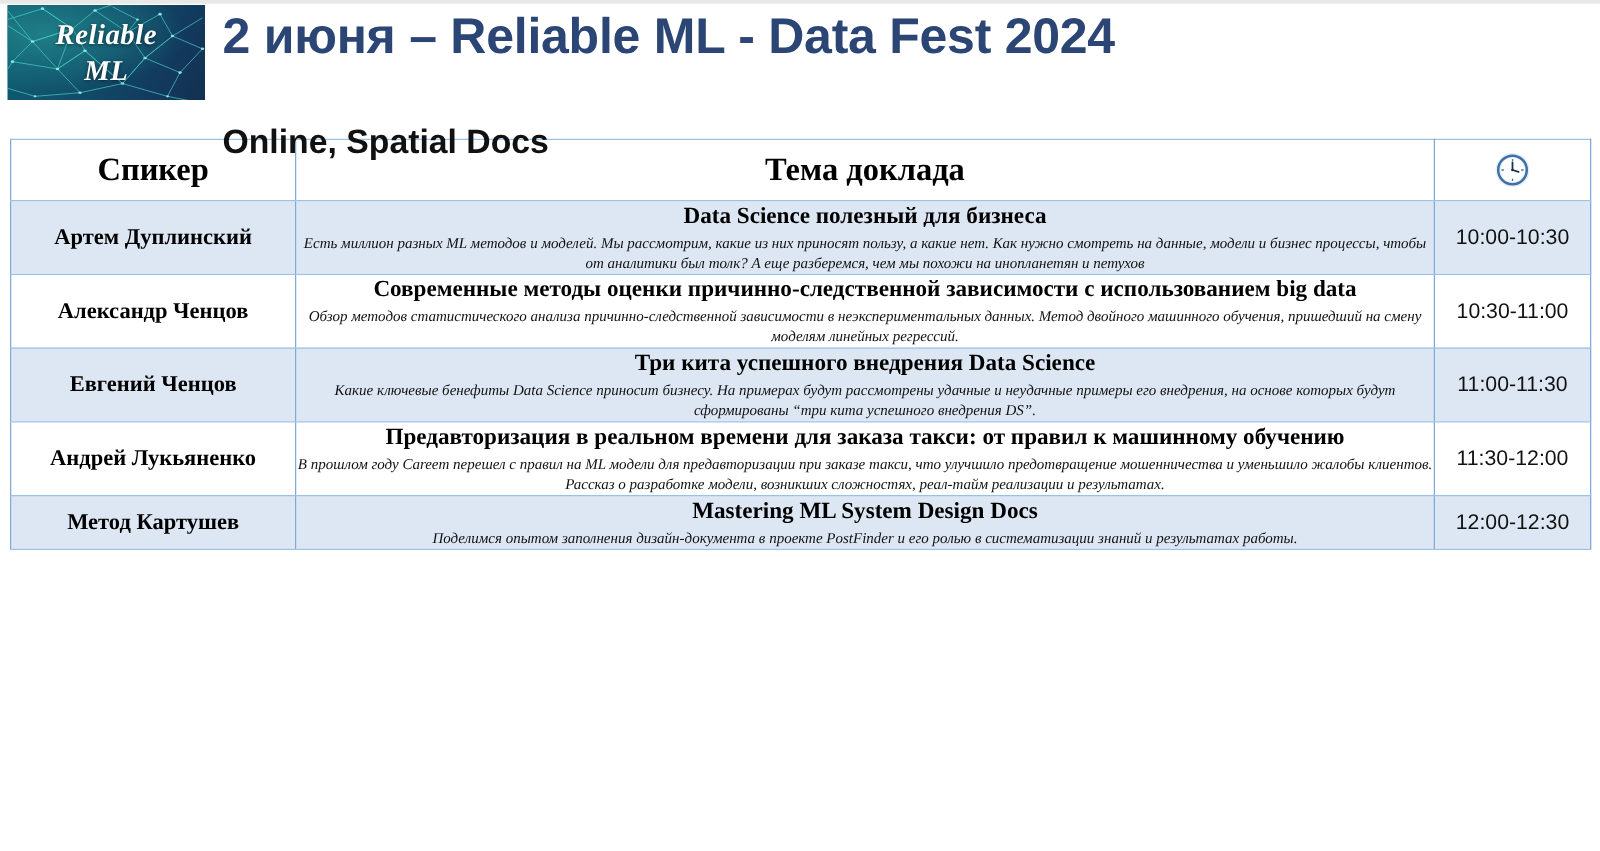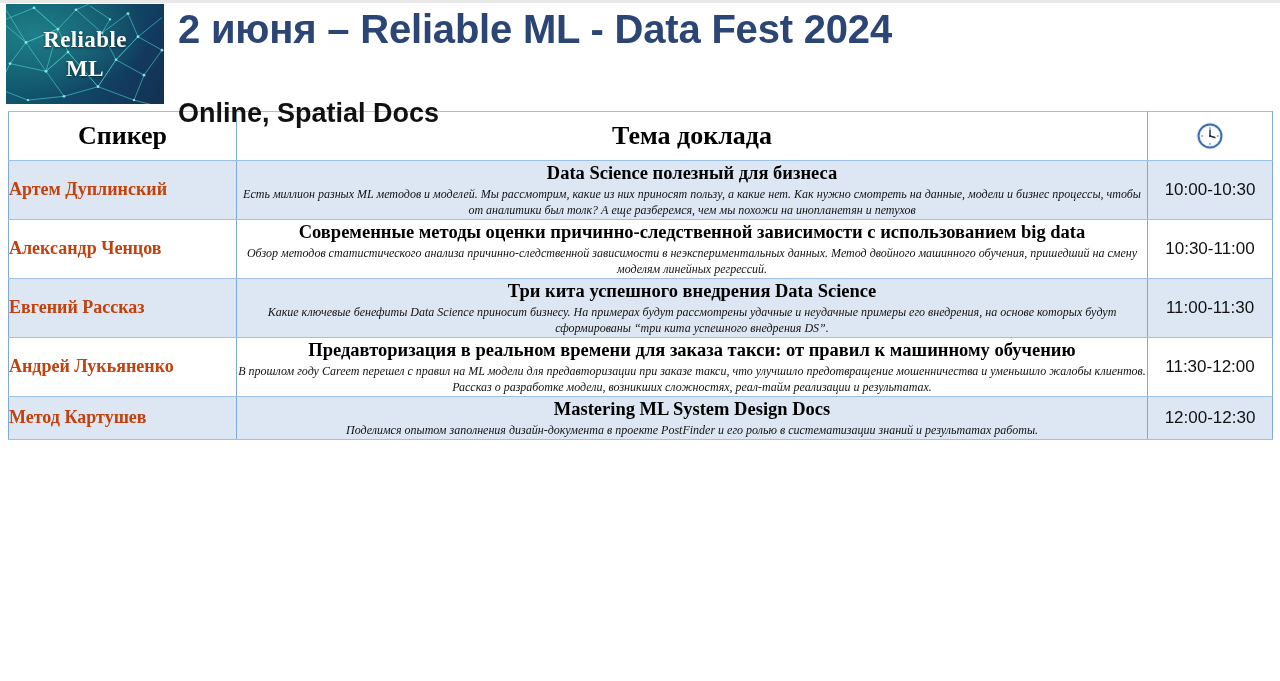--- a/index.html
+++ b/index.html
@@ -26,28 +26,29 @@
   .top-hairline {
     position: absolute;
     top: 0; left: 0; right: 0;
     height: 3px;
     background: #e8e8e8;
   }
 
   .logo {
     position: relative;
     width: 158px;
-    height: 100px;
+    height: 76px;
     margin-left: 6px;
     margin-top: 4px;
     background:
       radial-gradient(ellipse at 18% 30%, #1f7e87 0%, rgba(31,126,135,0) 62%),
       linear-gradient(118deg, #0e5f72 0%, #11506a 42%, #123a5e 78%, #14304f 100%);
     overflow: hidden;
     flex: 0 0 auto;
+    font-style: italic;
   }
   .logo svg {
     position: absolute;
     inset: 0;
     width: 100%;
     height: 100%;
   }
   .logo-text {
     position: absolute;
     inset: 0;
@@ -134,25 +135,25 @@
     display: inline-block;
     width: 30px;
     height: 30px;
     vertical-align: middle;
   }
 
   tbody tr.row-alt td { background: #dde7f4; }
   tbody tr.row-plain td { background: #ffffff; }
 
   td.speaker {
-    text-align: left;
+    text-align: center;
     font-family: "Liberation Serif", serif;
     font-weight: bold;
     font-size: 18px;
-    color: #c2410c;
+    color: #000000;
     padding: 4px 6px;
     line-height: 1.2;
   }
   td.topic {
     text-align: center;
     padding: 7px 14px 9px 14px;
   }
   td.time {
     text-align: center;
     font-family: "Liberation Sans", sans-serif;
@@ -283,21 +284,21 @@
       <tr class="row-plain">
         <td class="speaker">Александр Ченцов</td>
         <td class="topic">
           <div class="topic-title">Современные методы оценки причинно-следственной зависимости с использованием big data</div>
           <div class="topic-desc">Обзор методов статистического анализа причинно-следственной зависимости в неэкспериментальных данных. Метод двойного машинного обучения, пришедший на смену моделям линейных регрессий.</div>
         </td>
         <td class="time">10:30-11:00</td>
       </tr>
 
       <tr class="row-alt">
-        <td class="speaker">Евгений Рассказ</td>
+        <td class="speaker">Евгений Ченцов</td>
         <td class="topic">
           <div class="topic-title">Три кита успешного внедрения Data Science</div>
           <div class="topic-desc">Какие ключевые бенефиты Data Science приносит бизнесу. На примерах будут рассмотрены удачные и неудачные примеры его внедрения, на основе которых будут сформированы “три кита успешного внедрения DS”.</div>
         </td>
         <td class="time">11:00-11:30</td>
       </tr>
 
       <tr class="row-plain">
         <td class="speaker">Андрей Лукьяненко</td>
         <td class="topic">

